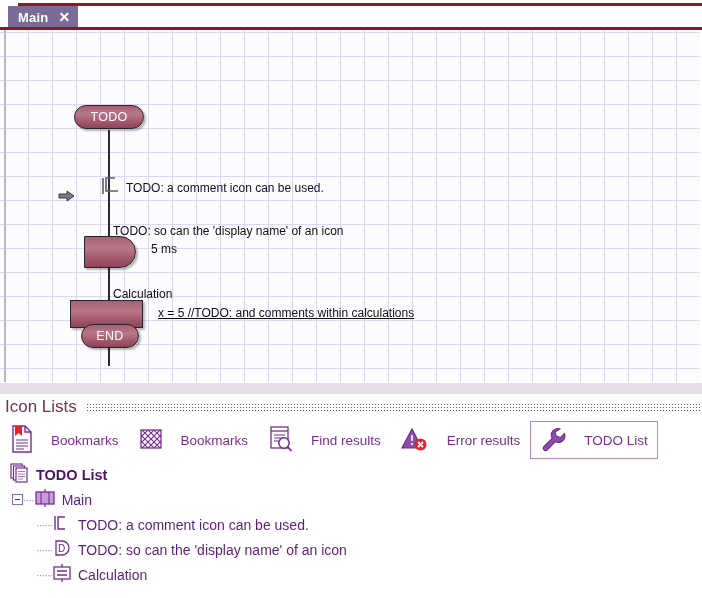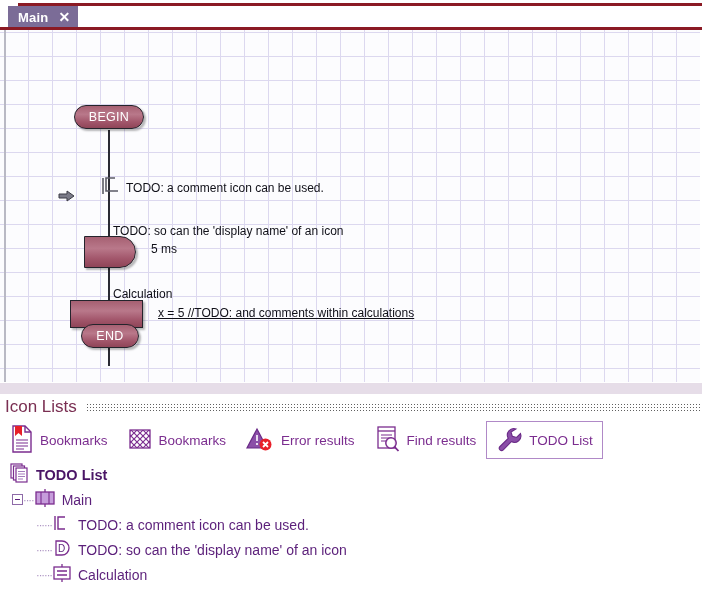--- a/index.html
+++ b/index.html
@@ -128,21 +128,21 @@
     opacity:.85;
   }
 
   
   #icon-tabs{
     position:absolute;left:0;top:26px;width:702px;height:40px;
     display:flex;align-items:center;
   }
   .itab{
     height:38px;
-    display:flex;align-items:center;gap:7px;
+    display:flex;align-items:center;gap:18px;
     padding:0 9px;
     box-sizing:border-box;
     color:#7b2d8f;
     font-size:13.5px;
     cursor:pointer;
     border:1px solid transparent;
   }
   .itab.selected{
     border:1px solid #b089c7;
     background:#ffffff;
@@ -192,21 +192,21 @@
   <div id="grid"></div>
   <div id="canvas-left-edge"></div>
   <div id="canvas-right-edge"></div>
 
   <div class="flowline" style="left:108px;top:100px;height:84px;"></div>
   <div class="flowline" style="left:108px;top:182px;height:46px;"></div>
   <div class="flowline" style="left:108px;top:226px;height:42px;"></div>
   <div class="flowline" style="left:108px;top:266px;height:70px;"></div>
 
   <div class="node terminal" style="left:74px;top:75px;width:70px;height:24px;">
-    <span>BEGIN</span>
+    <span>TODO</span>
   </div>
 
   <div class="comment-glyph" style="left:99px;top:145px;">
     <svg width="26" height="22" viewBox="0 0 26 22">
       <path d="M4 3 V19" stroke="#5a5a66" stroke-width="1.6" fill="none"></path>
       <path d="M16 3 H7 V16 H19" stroke="#5a5a66" stroke-width="1.6" fill="none"></path>
     </svg>
   </div>
   <div class="canvas-text" style="left:126px;top:151px;">TODO: a comment icon can be used.</div>
 
@@ -264,44 +264,44 @@
             </pattern>
           </defs>
           <rect x="2" y="3" width="20" height="18" fill="url(#xh)" stroke="#7b2d8f" stroke-width="1.3"></rect>
         </svg>
       </span>
       <span class="ilabel">Bookmarks</span>
     </div>
 
     <div class="itab">
       <span>
+        <svg width="25" height="28" viewBox="0 0 25 28">
+          <rect x="3" y="2" width="17" height="21" fill="#fff" stroke="#7b2d8f" stroke-width="1.3"></rect>
+          <path d="M3 6 H20" stroke="#7b2d8f" stroke-width="1.3"></path>
+          <path d="M6 10 H17 M6 13 H17 M6 16 H13" stroke="#7b2d8f" stroke-width="1.2"></path>
+          <circle cx="16" cy="18" r="5.2" fill="#fff" fill-opacity=".85" stroke="#7b2d8f" stroke-width="1.5"></circle>
+          <path d="M19.6 21.8 L23.5 26" stroke="#7b2d8f" stroke-width="1.8"></path>
+        </svg>
+      </span>
+      <span class="ilabel">Find results</span>
+    </div>
+
+    <div class="itab">
+      <span>
         <svg width="28" height="26" viewBox="0 0 28 26">
           <path d="M11 3 L21 22 H1 Z" fill="#8b4fa8" stroke="#6a2a87" stroke-width="1.2"></path>
           <path d="M11 9 V15" stroke="#ffffff" stroke-width="1.6"></path>
           <circle cx="11" cy="18" r="1.1" fill="#ffffff"></circle>
           <circle cx="19.5" cy="18.5" r="6" fill="#e8202a"></circle>
           <path d="M17 16 L22 21 M22 16 L17 21" stroke="#fff" stroke-width="1.8"></path>
         </svg>
       </span>
       <span class="ilabel">Error results</span>
     </div>
 
-    <div class="itab">
-      <span>
-        <svg width="25" height="28" viewBox="0 0 25 28">
-          <rect x="3" y="2" width="17" height="21" fill="#fff" stroke="#7b2d8f" stroke-width="1.3"></rect>
-          <path d="M3 6 H20" stroke="#7b2d8f" stroke-width="1.3"></path>
-          <path d="M6 10 H17 M6 13 H17 M6 16 H13" stroke="#7b2d8f" stroke-width="1.2"></path>
-          <circle cx="16" cy="18" r="5.2" fill="#fff" fill-opacity=".85" stroke="#7b2d8f" stroke-width="1.5"></circle>
-          <path d="M19.6 21.8 L23.5 26" stroke="#7b2d8f" stroke-width="1.8"></path>
-        </svg>
-      </span>
-      <span class="ilabel">Find results</span>
-    </div>
-
     <div class="itab selected">
       <span>
         <svg width="26" height="26" viewBox="0 0 26 26">
           <path d="M20 3 A6.5 6.5 0 0 0 12.2 12.3 L4 20.5 A2.3 2.3 0 0 0 7.3 23.8 L15.4 15.6 A6.5 6.5 0 0 0 24.5 7.6 L20.6 11.5 L16.3 10.2 L15 5.9 Z" fill="#8b4fa8" stroke="#6a2a87" stroke-width="1.1"></path>
         </svg>
       </span>
       <span class="ilabel">TODO List</span>
     </div>
 
   </div>

